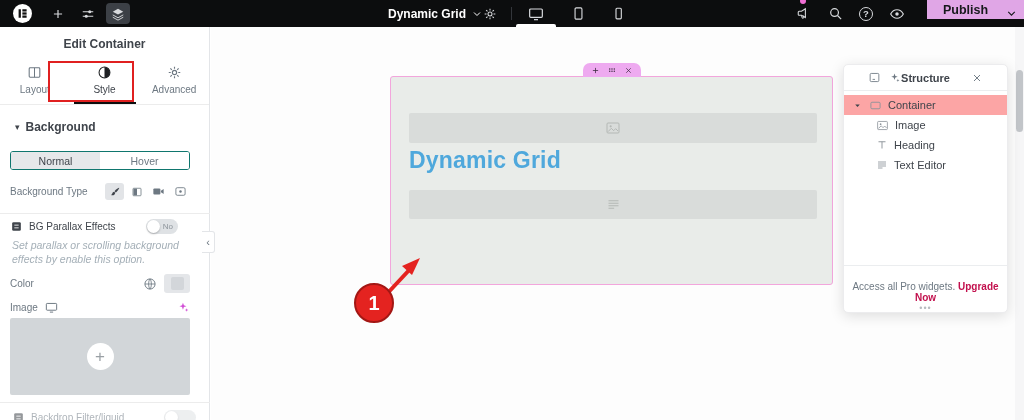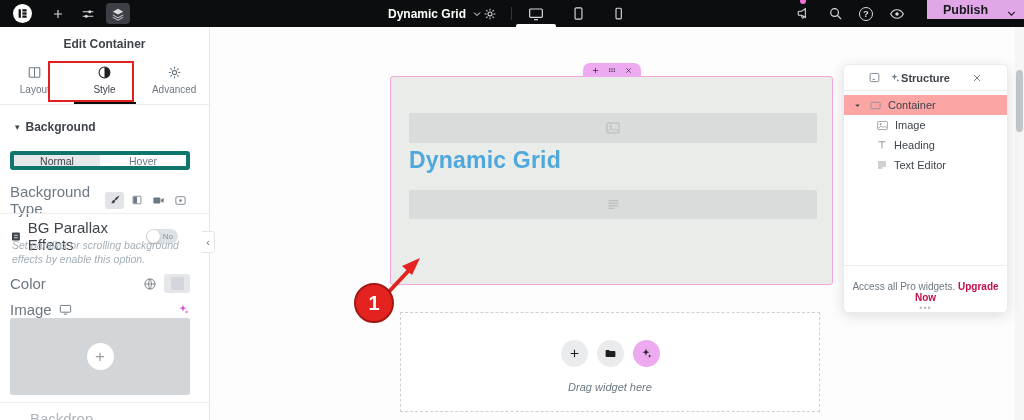--- a/index.html
+++ b/index.html
@@ -42,26 +42,26 @@
   .ptab.active { color:#3f444b; }
   .ptab.active .ticon { color:#1f2124; }
   #style-underline { position:absolute; bottom:0; left:50%; transform:translateX(-50%);
     width:62px; height:2.5px; background:#0c0d0e; }
   #tab-annotation-box { position:absolute; left:48px; top:34px; width:86px; height:41px;
     border:2px solid #e02020; z-index:6; pointer-events:none; }
   .sec-label { font-size:12px; font-weight:bold; color:#3f444b; }
   #bg-section-head { position:absolute; top:93px; left:15px; display:flex; align-items:center; gap:6px; cursor:pointer; }
   #bg-section-head .caret { font-size:9px; color:#3f444b; }
   #state-tabs { position:absolute; top:124px; left:10px; width:180px; height:19px; display:flex;
-    border:4px solid #0f766e; border-radius:3px; overflow:hidden; font-size:10.5px; }
+    border:1px solid #0f766e; border-radius:3px; overflow:hidden; font-size:10.5px; }
   .stab { flex:1; display:flex; align-items:center; justify-content:center; cursor:pointer;
     color:#6d7882; background:#fff; }
   .stab.active { background:#e6e8ea; color:#3f444b; }
   .ctl-row { position:absolute; left:10px; width:190px; display:flex; align-items:center; }
-  .ctl-label { font-size:15px; color:#6d7882; }
+  .ctl-label { font-size:10px; color:#6d7882; }
   .iconbtn-group { margin-left:auto; display:flex; gap:3px; margin-right:10px; }
   .ibtn { width:19px; height:17px; border-radius:3px; display:flex; align-items:center;
     justify-content:center; color:#6d7882; cursor:pointer; }
   .ibtn.active { background:#e2e4e7; color:#3f444b; }
   #sb-divider1 { position:absolute; top:186px; left:0; width:210px; height:1px; background:#ececec; }
   #sb-divider2 { position:absolute; top:375px; left:0; width:210px; height:1px; background:#ececec; }
   .toggle { width:32px; height:15px; background:#dfe2e5; border-radius:9px; position:relative;
     cursor:pointer; flex:none; }
   .toggle .knob { position:absolute; left:1px; top:1px; width:13px; height:13px; border-radius:50%;
     background:#fff; box-shadow:0 1px 2px rgba(0,0,0,.25); }
@@ -487,40 +487,20 @@
         </svg>
     </div>
   </div>
 
   <svg id="annotation-arrow" width="50" height="46">
     <line x1="8" y1="42" x2="36" y2="12" stroke="#e42320" stroke-width="4"></line>
     <polygon points="44,3 26,11 36,20" fill="#e42320"></polygon>
   </svg>
   <div id="annotation-circle">1</div>
 
-  <div id="empty-section">
-    <div id="empty-btns">
-      <span class="round-btn">
-          <svg class="ic" width="13" height="13">
-            <use href="#sym-plus"></use>
-          </svg>
-        </span>
-      <span class="round-btn">
-          <svg class="ic" width="13" height="13">
-            <use href="#sym-folder"></use>
-          </svg>
-        </span>
-      <span class="round-btn ai">
-          <svg class="ic" width="13" height="13">
-            <use href="#sym-sparkle"></use>
-          </svg>
-        </span>
-    </div>
-    <div id="drag-hint">Drag widget here</div>
-  </div>
 </div>
 
 <div id="structure-panel">
   <div id="structure-header">
     <svg class="ic" width="13" height="13">
         <use href="#sym-dock"></use>
       </svg>
     <svg class="ic" width="12" height="12">
         <use href="#sym-sparkle"></use>
       </svg>

